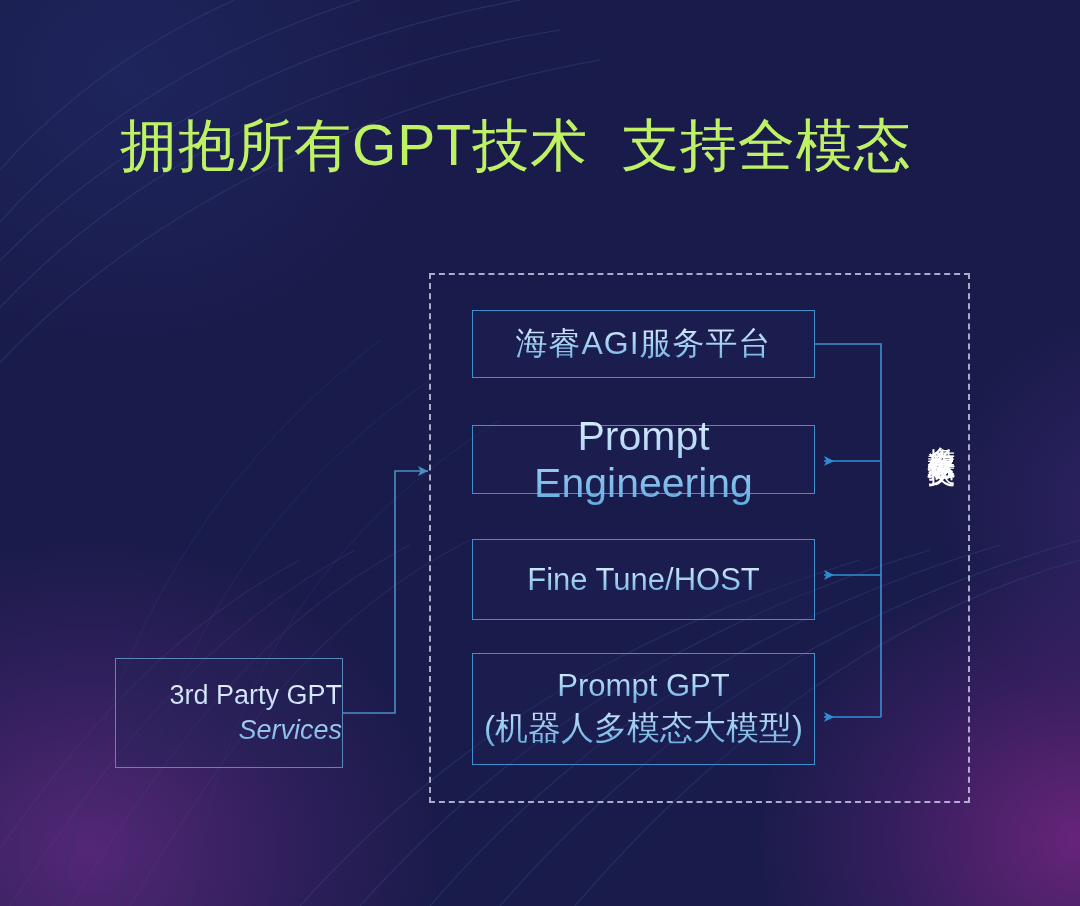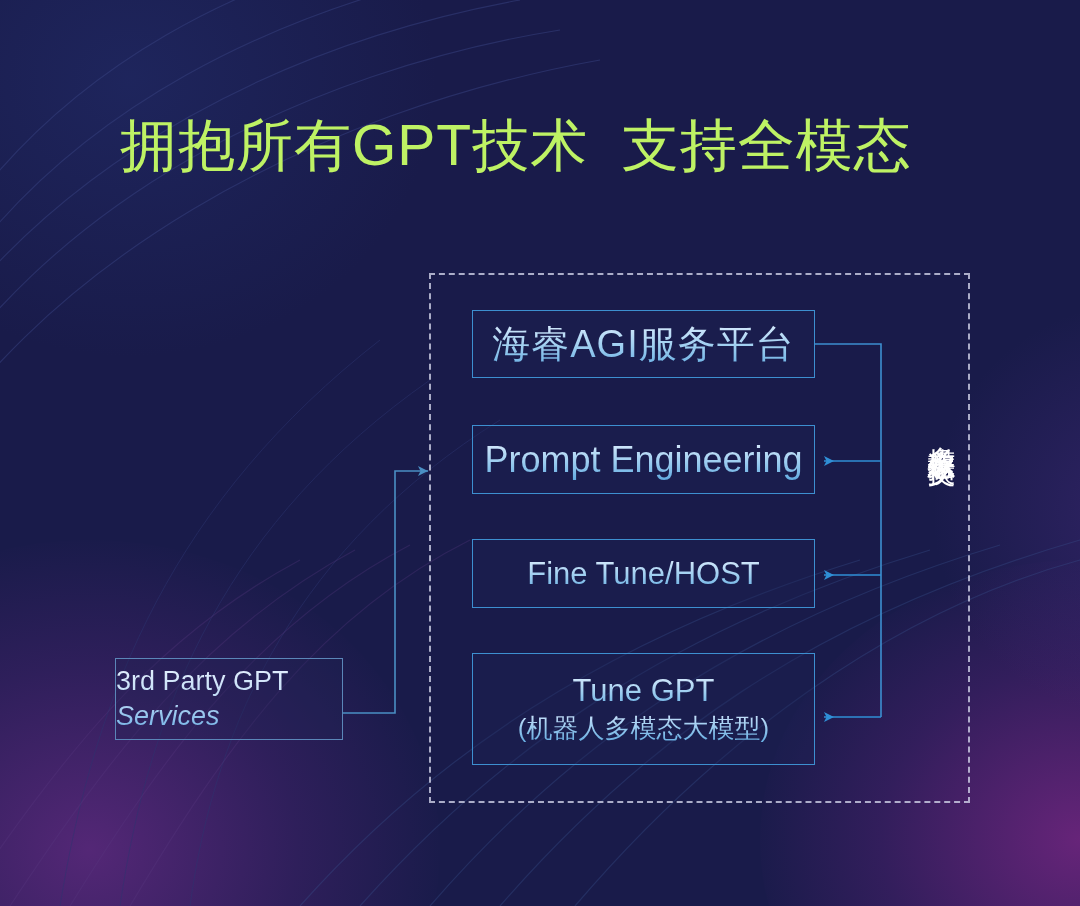--- a/index.html
+++ b/index.html
@@ -58,35 +58,35 @@
     background:linear-gradient(180deg,#e3f0ff 0%,#9ccdf0 55%,#5fa9e0 100%);
     -webkit-background-clip:text;background-clip:text;
     color:transparent;
   }
   .node .l2{
     background:linear-gradient(180deg,#d6e9ff 0%,#8fc4ec 55%,#58a4dd 100%);
     -webkit-background-clip:text;background-clip:text;
     color:transparent;
   }
   #node-platform{top:310px;width:343px;height:68px;}
-  #node-platform .l1{font-size:38px;letter-spacing:1px;}
+  #node-platform .l1{font-size:32px;letter-spacing:1px;}
   #node-prompt{top:425px;width:343px;height:69px;}
-  #node-prompt .l1{font-size:36px;}
-  #node-finetune{top:539px;width:343px;height:69px;}
+  #node-prompt .l1{font-size:41px;}
+  #node-finetune{top:539px;width:343px;height:81px;}
   #node-finetune .l1{font-size:31px;}
   #node-robot{top:653px;width:343px;height:112px;}
   #node-robot .l1{font-size:31px;margin-bottom:2px;}
-  #node-robot .l2{font-size:26px;}
+  #node-robot .l2{font-size:33px;}
 
   
   #node-thirdparty{
-    position:absolute;left:115px;top:658px;width:228px;height:82px;
+    position:absolute;left:115px;top:658px;width:228px;height:110px;
     box-sizing:border-box;border:1.5px solid #5b86b8;
     background:rgba(30,36,84,.30);
-    display:flex;flex-direction:column;align-items:flex-start;justify-content:center;
+    display:flex;flex-direction:column;align-items:flex-end;justify-content:center;
     text-align:center;line-height:1.28;
   }
   #node-thirdparty .l1{
     font-size:27px;
     background:linear-gradient(180deg,#e8f2ff 0%,#bcd9f5 100%);
     -webkit-background-clip:text;background-clip:text;color:transparent;
   }
   #node-thirdparty .l2{
     font-size:27px;
     background:linear-gradient(180deg,#bcd9f5 0%,#6aaee4 100%);
@@ -185,21 +185,21 @@
 
   <div class="node" id="node-prompt">
     <span class="l1">Prompt Engineering</span>
   </div>
 
   <div class="node" id="node-finetune">
     <span class="l1">Fine Tune/HOST</span>
   </div>
 
   <div class="node" id="node-robot">
-    <span class="l1">Tune GPT</span>
+    <span class="l1">Prompt GPT</span>
     <span class="l2">(机器人多模态大模型)</span>
   </div>
 
   <div id="node-thirdparty">
     <span class="l1">3rd Party GPT</span>
     <span class="l2">Services</span>
   </div>
 
   <div class="vlabel">多模态数据交换</div>
 

